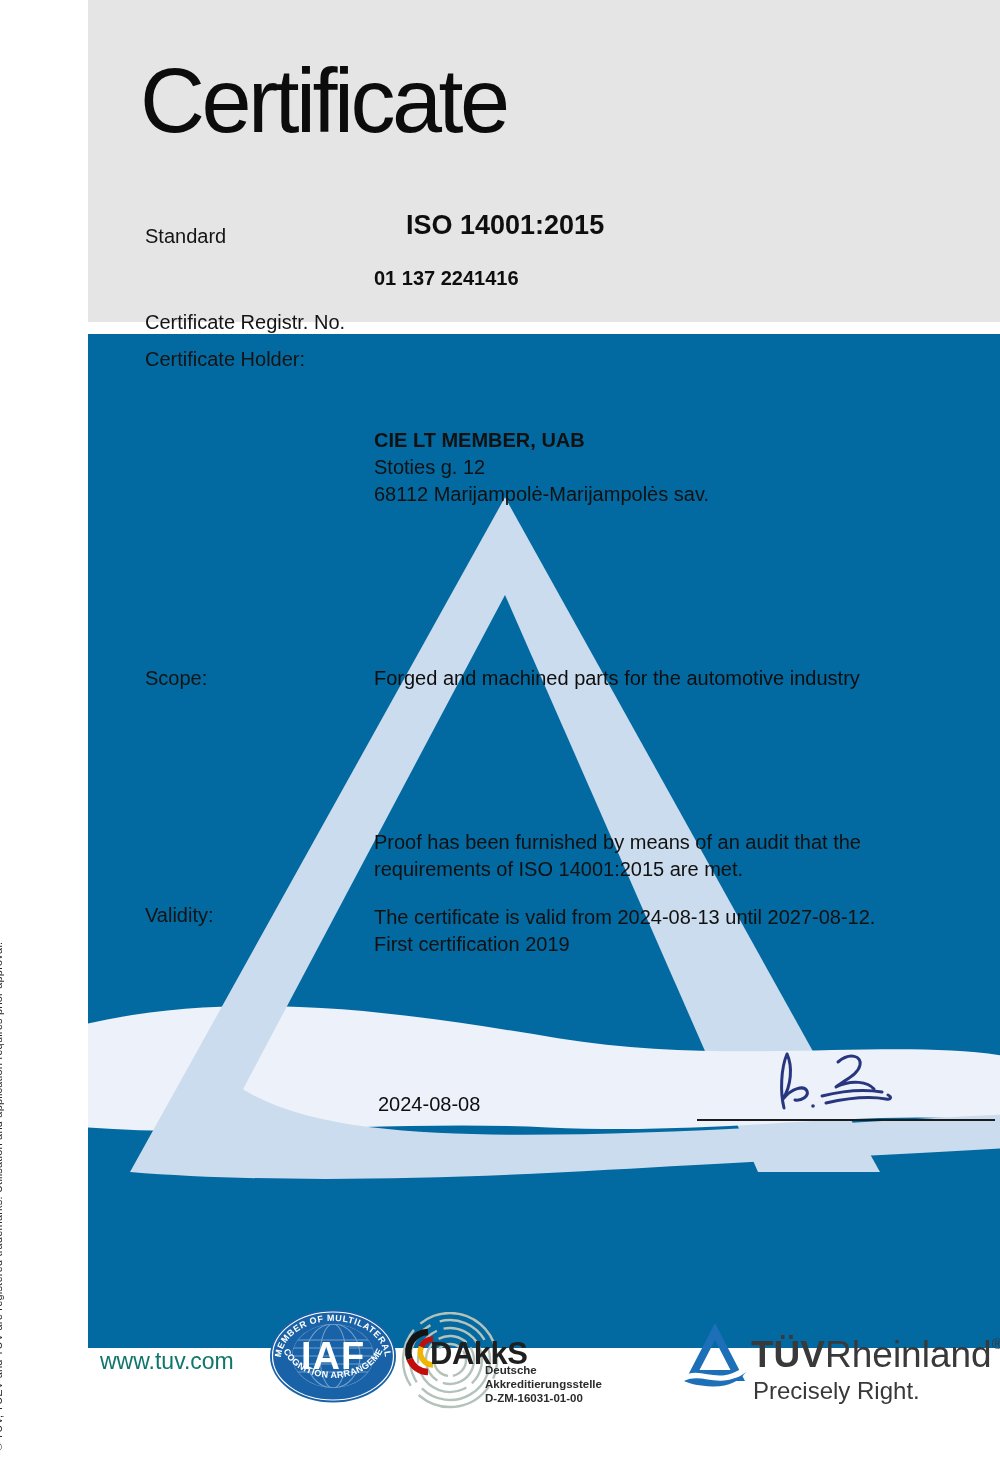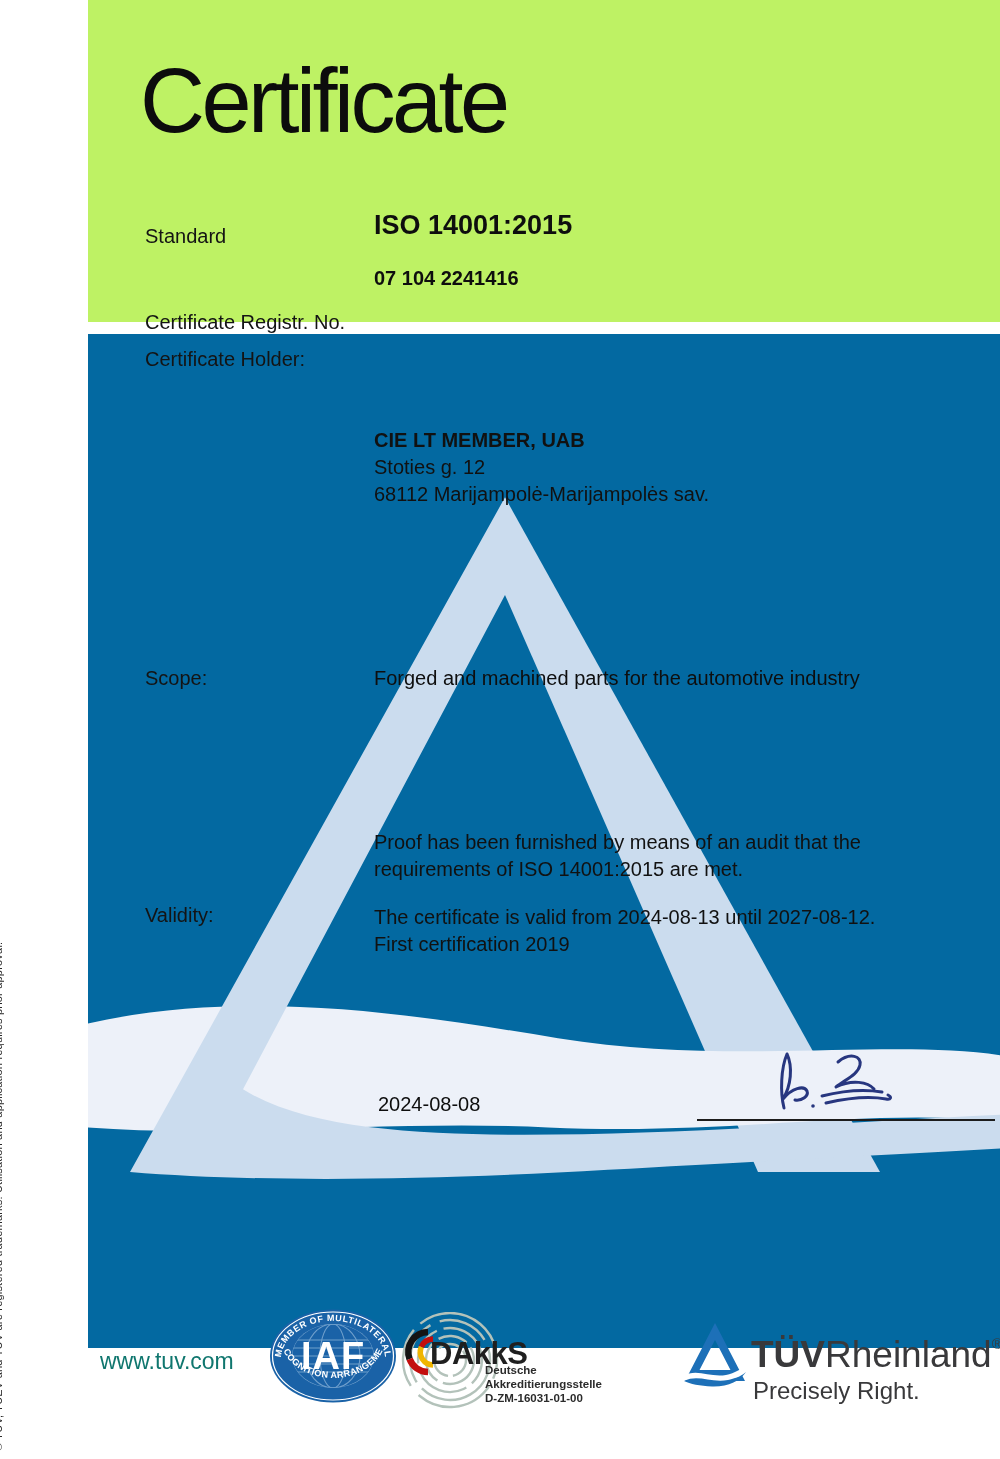--- a/index.html
+++ b/index.html
@@ -2,28 +2,28 @@
 <html><head>
 <meta charset="utf-8">
 <style>
   html,body{margin:0;padding:0;background:#fff;}
   .page{position:relative;width:1000px;height:1459px;background:#fff;overflow:hidden;
         font-family:"Liberation Sans",sans-serif;color:#111;}
   
   .side-note{position:absolute;left:4px;bottom:8px;transform:rotate(-90deg);
              transform-origin:0 100%;white-space:nowrap;font-size:11px;color:#2a2a2a;letter-spacing:.2px;}
   
-  .panel-top{position:absolute;left:88px;right:0;top:0;height:322px;background:#bef264;}
+  .panel-top{position:absolute;left:88px;right:0;top:0;height:322px;background:#e5e5e5;}
   .panel-main{position:absolute;left:88px;right:0;top:334px;height:1014px;background:#0369a1;}
   .watermark{position:absolute;inset:0;width:100%;height:100%;}
   .cert-title{position:absolute;left:52px;top:56px;font-size:90px;letter-spacing:-3.5px;color:#0c0c0c;line-height:1;}
   .lbl{position:absolute;font-size:20px;color:#141414;}
   .val{position:absolute;font-size:20px;color:#0e0e0e;}
   .bold{font-weight:bold;}
-  .iso-val{font-size:27px;font-weight:bold;}
+  .iso-val{font-size:27px;font-weight:bold;margin-left:32px;}
   .addr div, .multiline div{line-height:27px;font-size:20px;}
   .sig-line{position:absolute;left:609px;top:785px;width:298px;border-top:2px solid #1c1c1c;}
   .issuer{position:absolute;right:5px;top:794px;text-align:right;font-size:19px;line-height:23px;color:#101010;}
   
   .website{position:absolute;left:100px;top:1348px;font-size:23px;color:#0f766e;}
   .tuv-word{position:absolute;left:751px;top:1336px;font-size:37px;color:#39393b;line-height:1;}
   .tuv-word .reg{font-size:15px;vertical-align:18px;}
   .tuv-tagline{position:absolute;left:753px;top:1377px;font-size:24px;color:#39393b;}
   svg text{font-family:"Liberation Sans",sans-serif;}
 </style>
@@ -34,21 +34,21 @@
 
   <div class="side-note">® TÜV, TUEV and TUV are registered trademarks. Utilisation and application requires prior approval.</div>
 
   <div class="panel-top">
     <div class="cert-title">Certificate</div>
 
     <div class="lbl" style="left:57px;top:225px;">Standard</div>
     <div class="val iso-val" style="left:286px;top:210px;">ISO 14001:2015</div>
 
     <div class="lbl" style="left:57px;top:267px;margin-top:44px;">Certificate Registr. No.</div>
-    <div class="val bold" style="left:286px;top:267px;">07 104 2241416</div>
+    <div class="val bold" style="left:286px;top:267px;">01 137 2241416</div>
   </div>
 
   <div class="panel-main">
 
     <svg class="watermark" viewBox="0 0 912 956" preserveAspectRatio="none">
       <path fill="#cbdcee" d="M417 154 L792 790 L670 790 L417 246 Z"></path>
       <path fill="#edf1f9" d="M0 650 C160 616 330 642 470 664 C640 690 800 664 912 680 L912 742
                                C770 730 640 756 460 748 C300 741 140 758 0 748 Z"></path>
       <path fill="#cbdcee" d="M417 154 L42 790 C170 800 340 798 520 788 C700 778 810 774 912 768
                                L912 736 C770 742 580 756 420 755 C320 754 215 748 155 712 L417 246 Z"></path>

